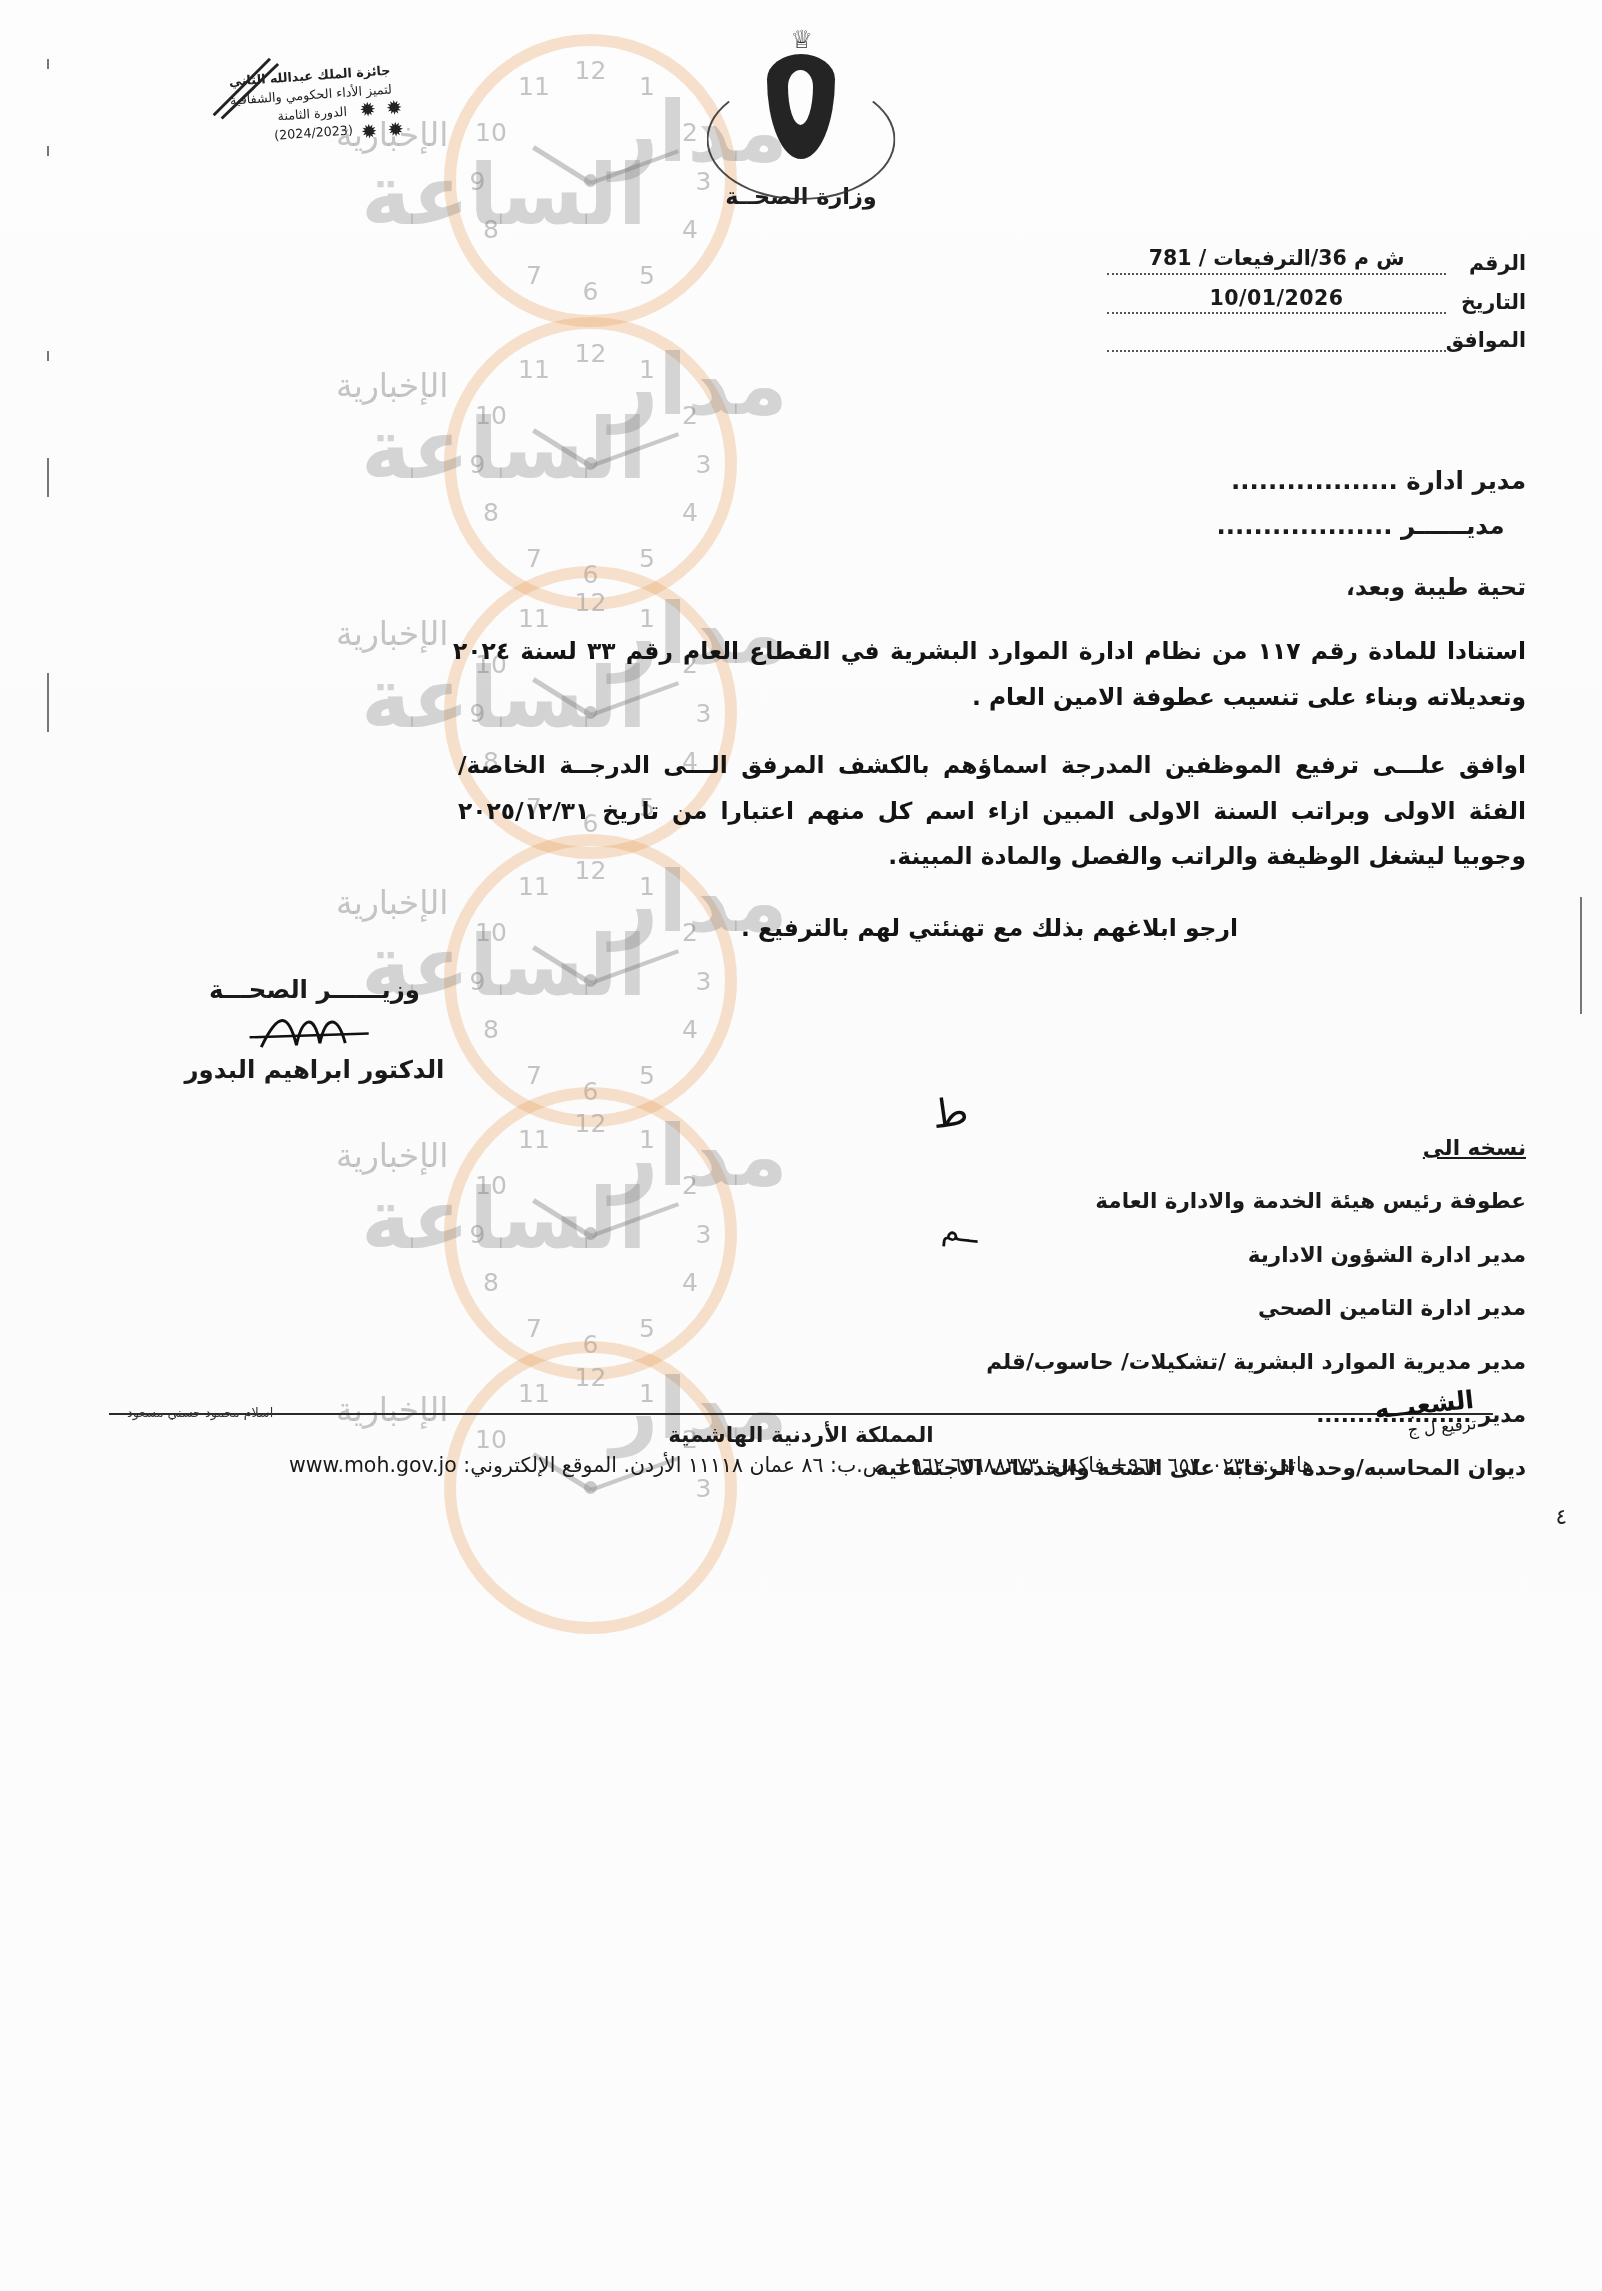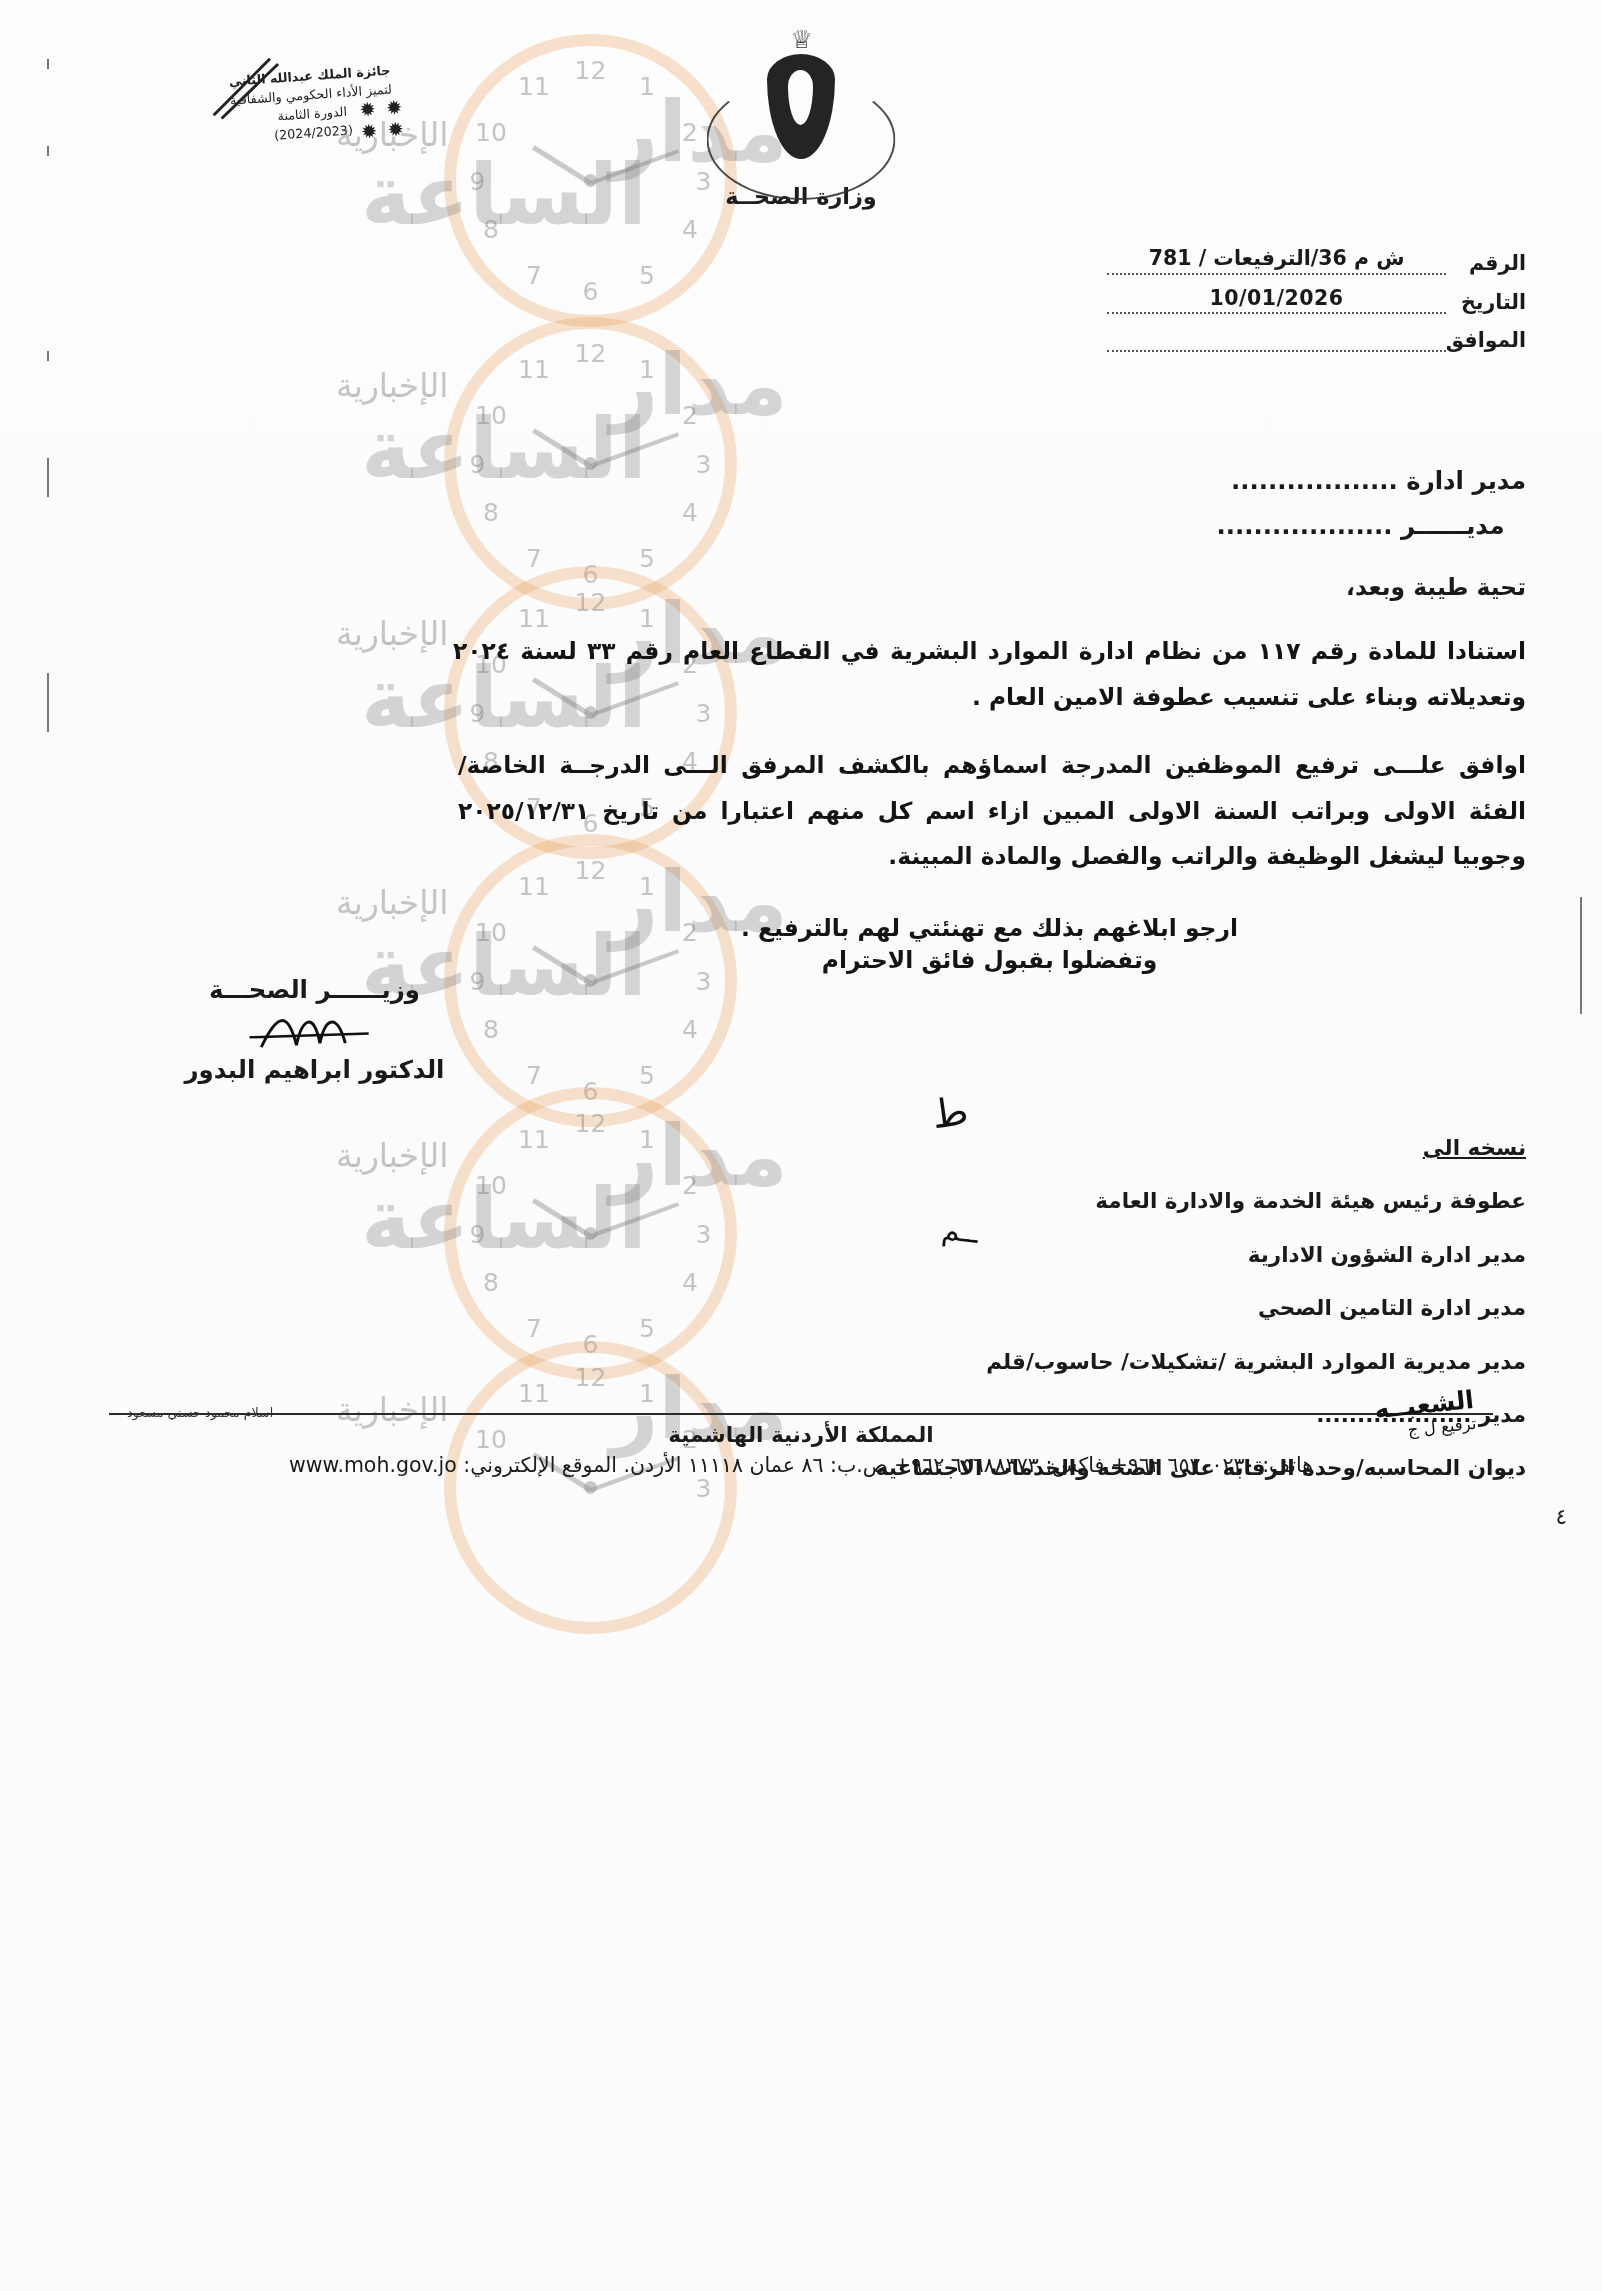--- a/index.html
+++ b/index.html
@@ -530,21 +530,20 @@
       <span>مديــــــر</span>
       <span class="dots">...................</span>
     </div>
   </div>
 
   <div class="greeting">تحية طيبة وبعد،</div>
 
   <div class="para p1">استنادا للمادة رقم ١١٧ من نظام ادارة الموارد البشرية في القطاع العام رقم ٣٣ لسنة ٢٠٢٤ وتعديلاته وبناء على تنسيب عطوفة الامين العام .</div>
   <div class="para p2">اوافق علـــى ترفيع الموظفين المدرجة اسماؤهم بالكشف المرفق الـــى الدرجــة الخاصة/الفئة الاولى وبراتب السنة الاولى المبين ازاء اسم كل منهم اعتبارا من تاريخ ٢٠٢٥/١٢/٣١ وجوبيا ليشغل الوظيفة والراتب والفصل والمادة المبينة.</div>
   <div class="para p3">ارجو ابلاغهم بذلك مع تهنئتي لهم بالترفيع .</div>
-  <div class="para p4">وتفضلوا بقبول فائق الاحترام</div>
 
   <div class="sign">
     <div class="title">وزيــــــر الصحـــة</div>
     <div class="scribble">
       <svg width="166" height="51" viewBox="0 0 170 52">
         <path d="M30 44 C48 6, 58 10, 66 42 C72 14, 84 8, 90 40 C96 12, 108 10, 116 40" fill="none" stroke="#111" stroke-width="3"></path>
         <line x1="18" y1="34" x2="140" y2="30" stroke="#111" stroke-width="2.5"></line>
       </svg>
     </div>
     <div class="name">الدكتور ابراهيم البدور</div>

